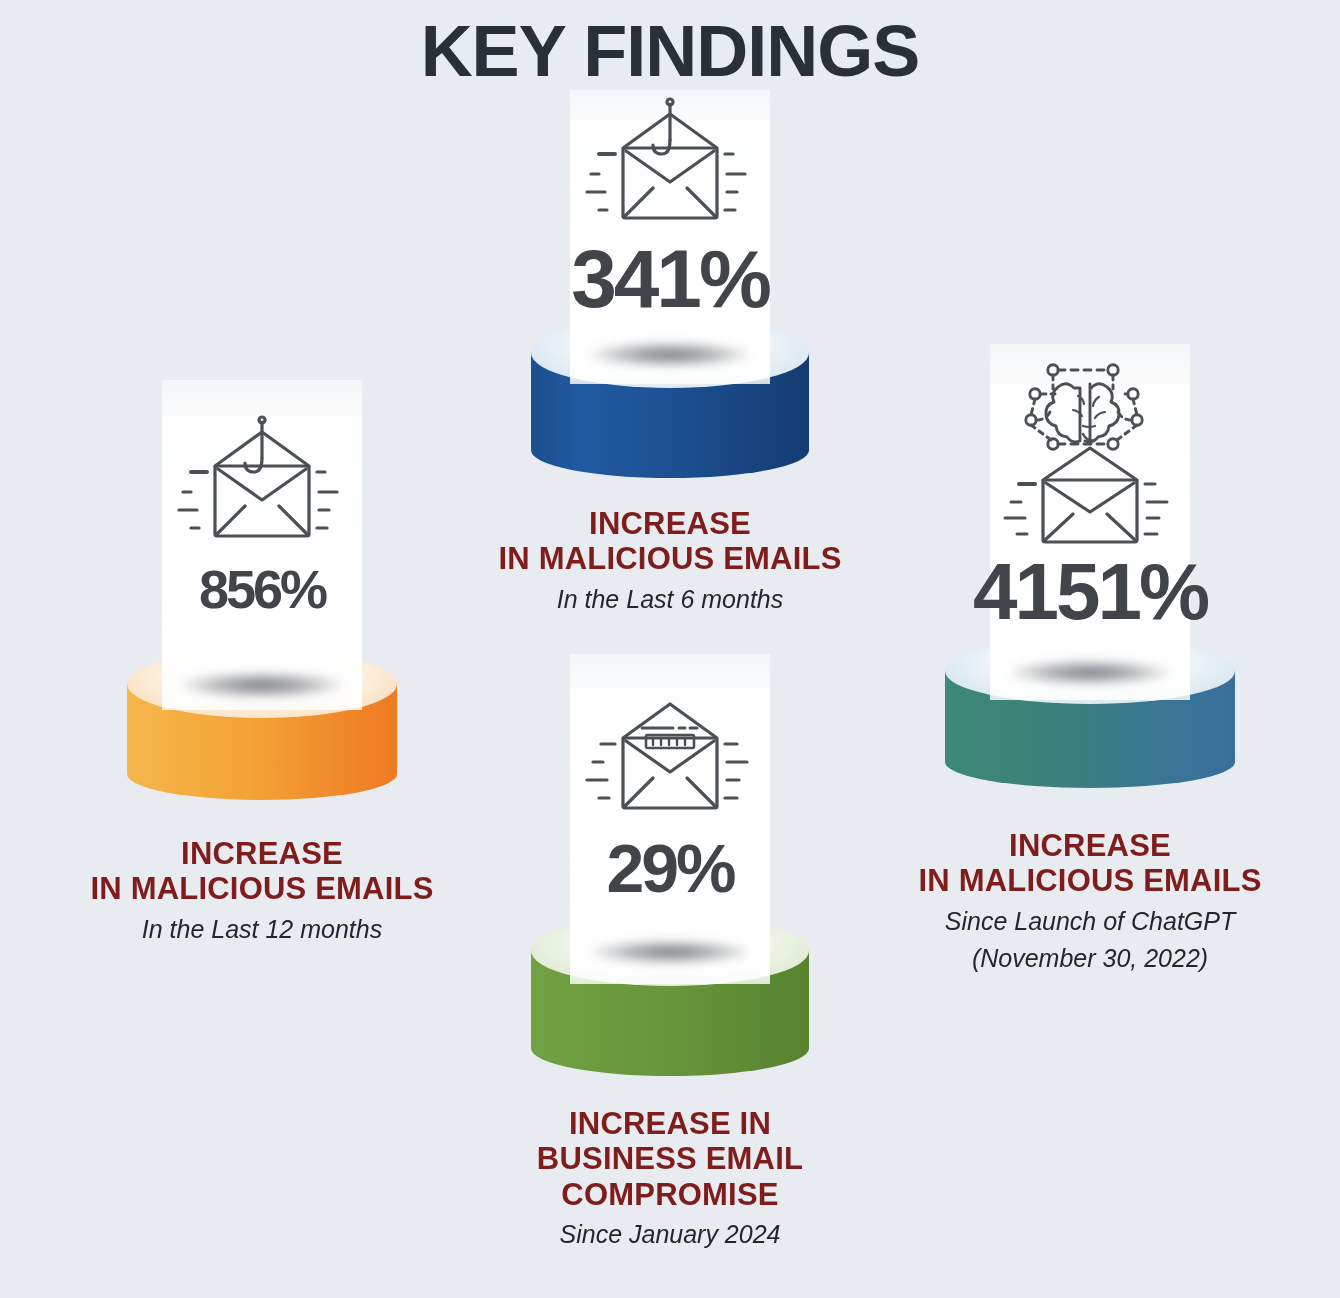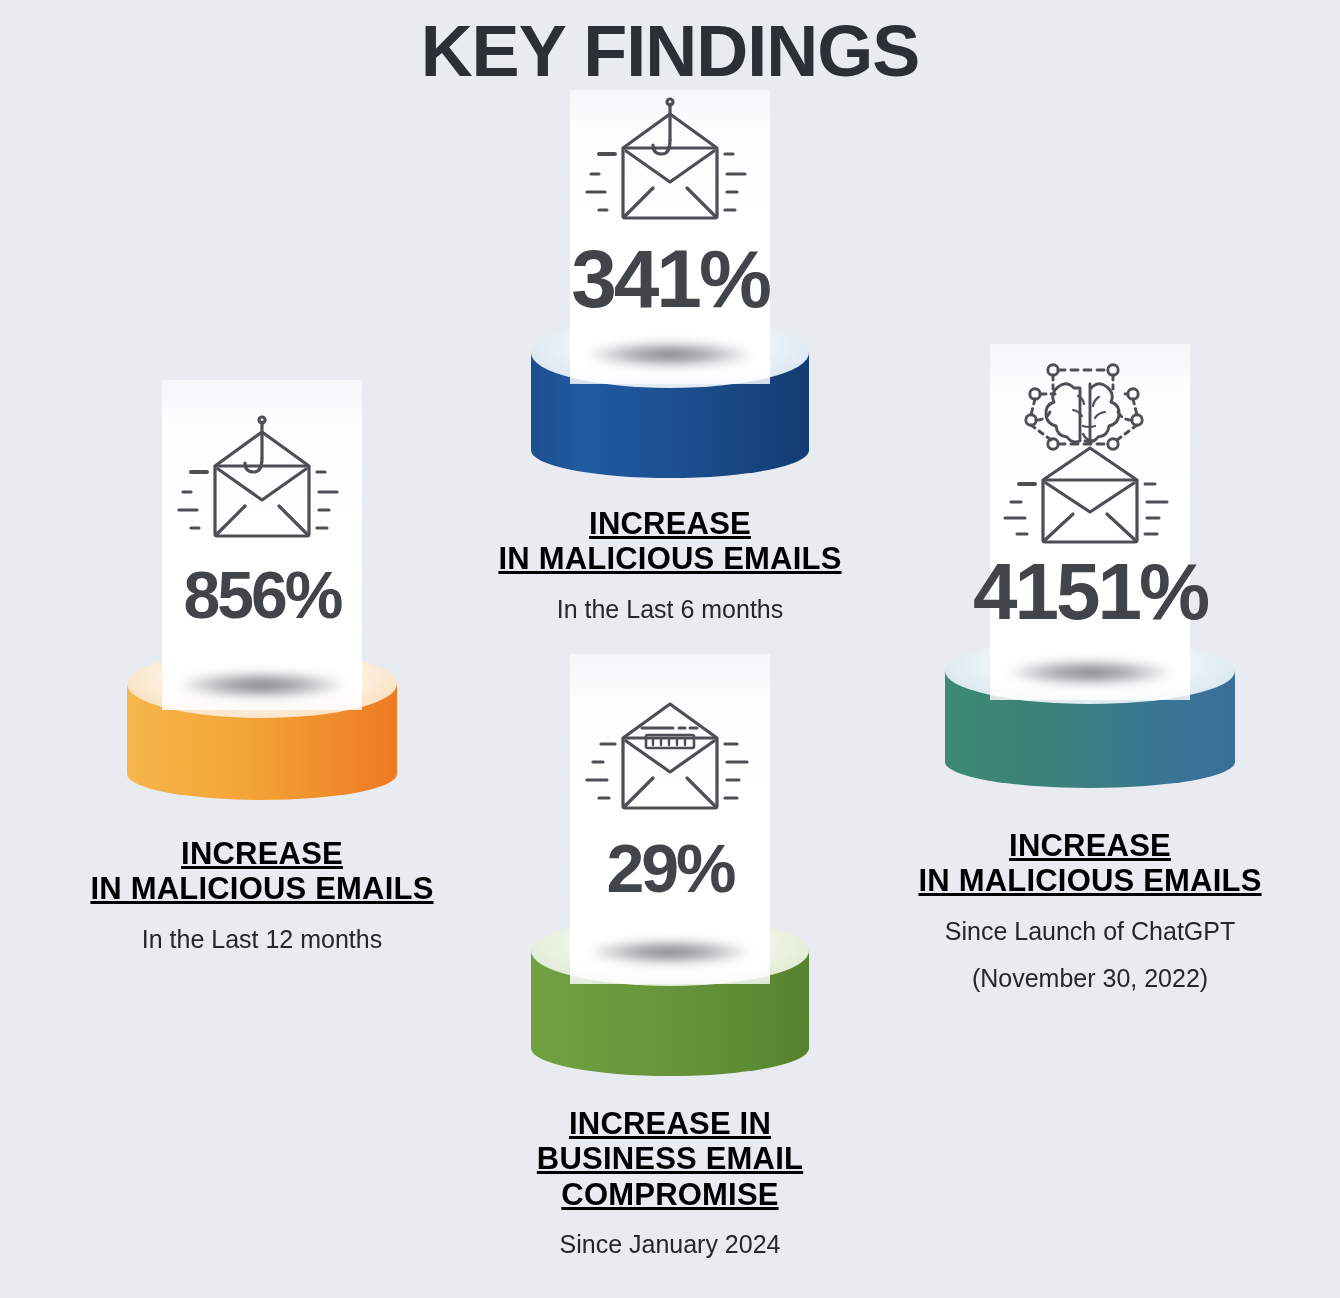--- a/index.html
+++ b/index.html
@@ -88,26 +88,26 @@
     filter:blur(5px);
     z-index:8;
   }
 
   
   .caption{
     position:absolute;left:50%;transform:translateX(-50%);
     z-index:20;text-align:center;white-space:nowrap;
   }
   .cap-main{
-    font-size:31px;font-weight:bold;color:#000000;
-    line-height:1.14;letter-spacing:0.2px;text-decoration:underline;
+    font-size:31px;font-weight:bold;color:#7f1d1d;
+    line-height:1.14;letter-spacing:0.2px;
   }
   .cap-sub{
     font-size:25px;font-weight:normal;color:#24262a;
-    line-height:1.2;margin-top:17px;
+    line-height:1.2;margin-top:7px;font-style:italic;
   }
 
   
   #stat-orange{left:70px;top:380px;width:380px;height:580px;}
   #stat-orange .beam{top:18px;width:205px;height:300px;}
   #stat-orange .icon-wrap{top:40px;width:160px;height:130px;}
   #stat-orange .value{top:570px;font-size:0;}
 
   
   #stat-blue{left:470px;top:90px;width:400px;height:550px;}
@@ -159,21 +159,21 @@
         <line x1="2" y1="96" x2="20" y2="96"></line>
         <line x1="14" y1="114" x2="22" y2="114"></line>
 
         <line x1="140" y1="58" x2="148" y2="58"></line>
         <line x1="142" y1="78" x2="160" y2="78"></line>
         <line x1="142" y1="96" x2="152" y2="96"></line>
         <line x1="140" y1="114" x2="150" y2="114"></line>
       </svg>
     </div>
 
-    <div class="value" style="top:190px;font-size:66px;">856%</div>
+    <div class="value" style="top:190px;font-size:54px;">856%</div>
 
     <div class="caption" style="top:464px;">
       <div class="cap-main">INCREASE</div>
       <div class="cap-main">IN MALICIOUS EMAILS</div>
       <div class="cap-sub">In the Last 12 months</div>
     </div>
   </div>
 
   <div class="stat" id="stat-blue" style="left:470px;top:86px;width:400px;height:560px;">
 

